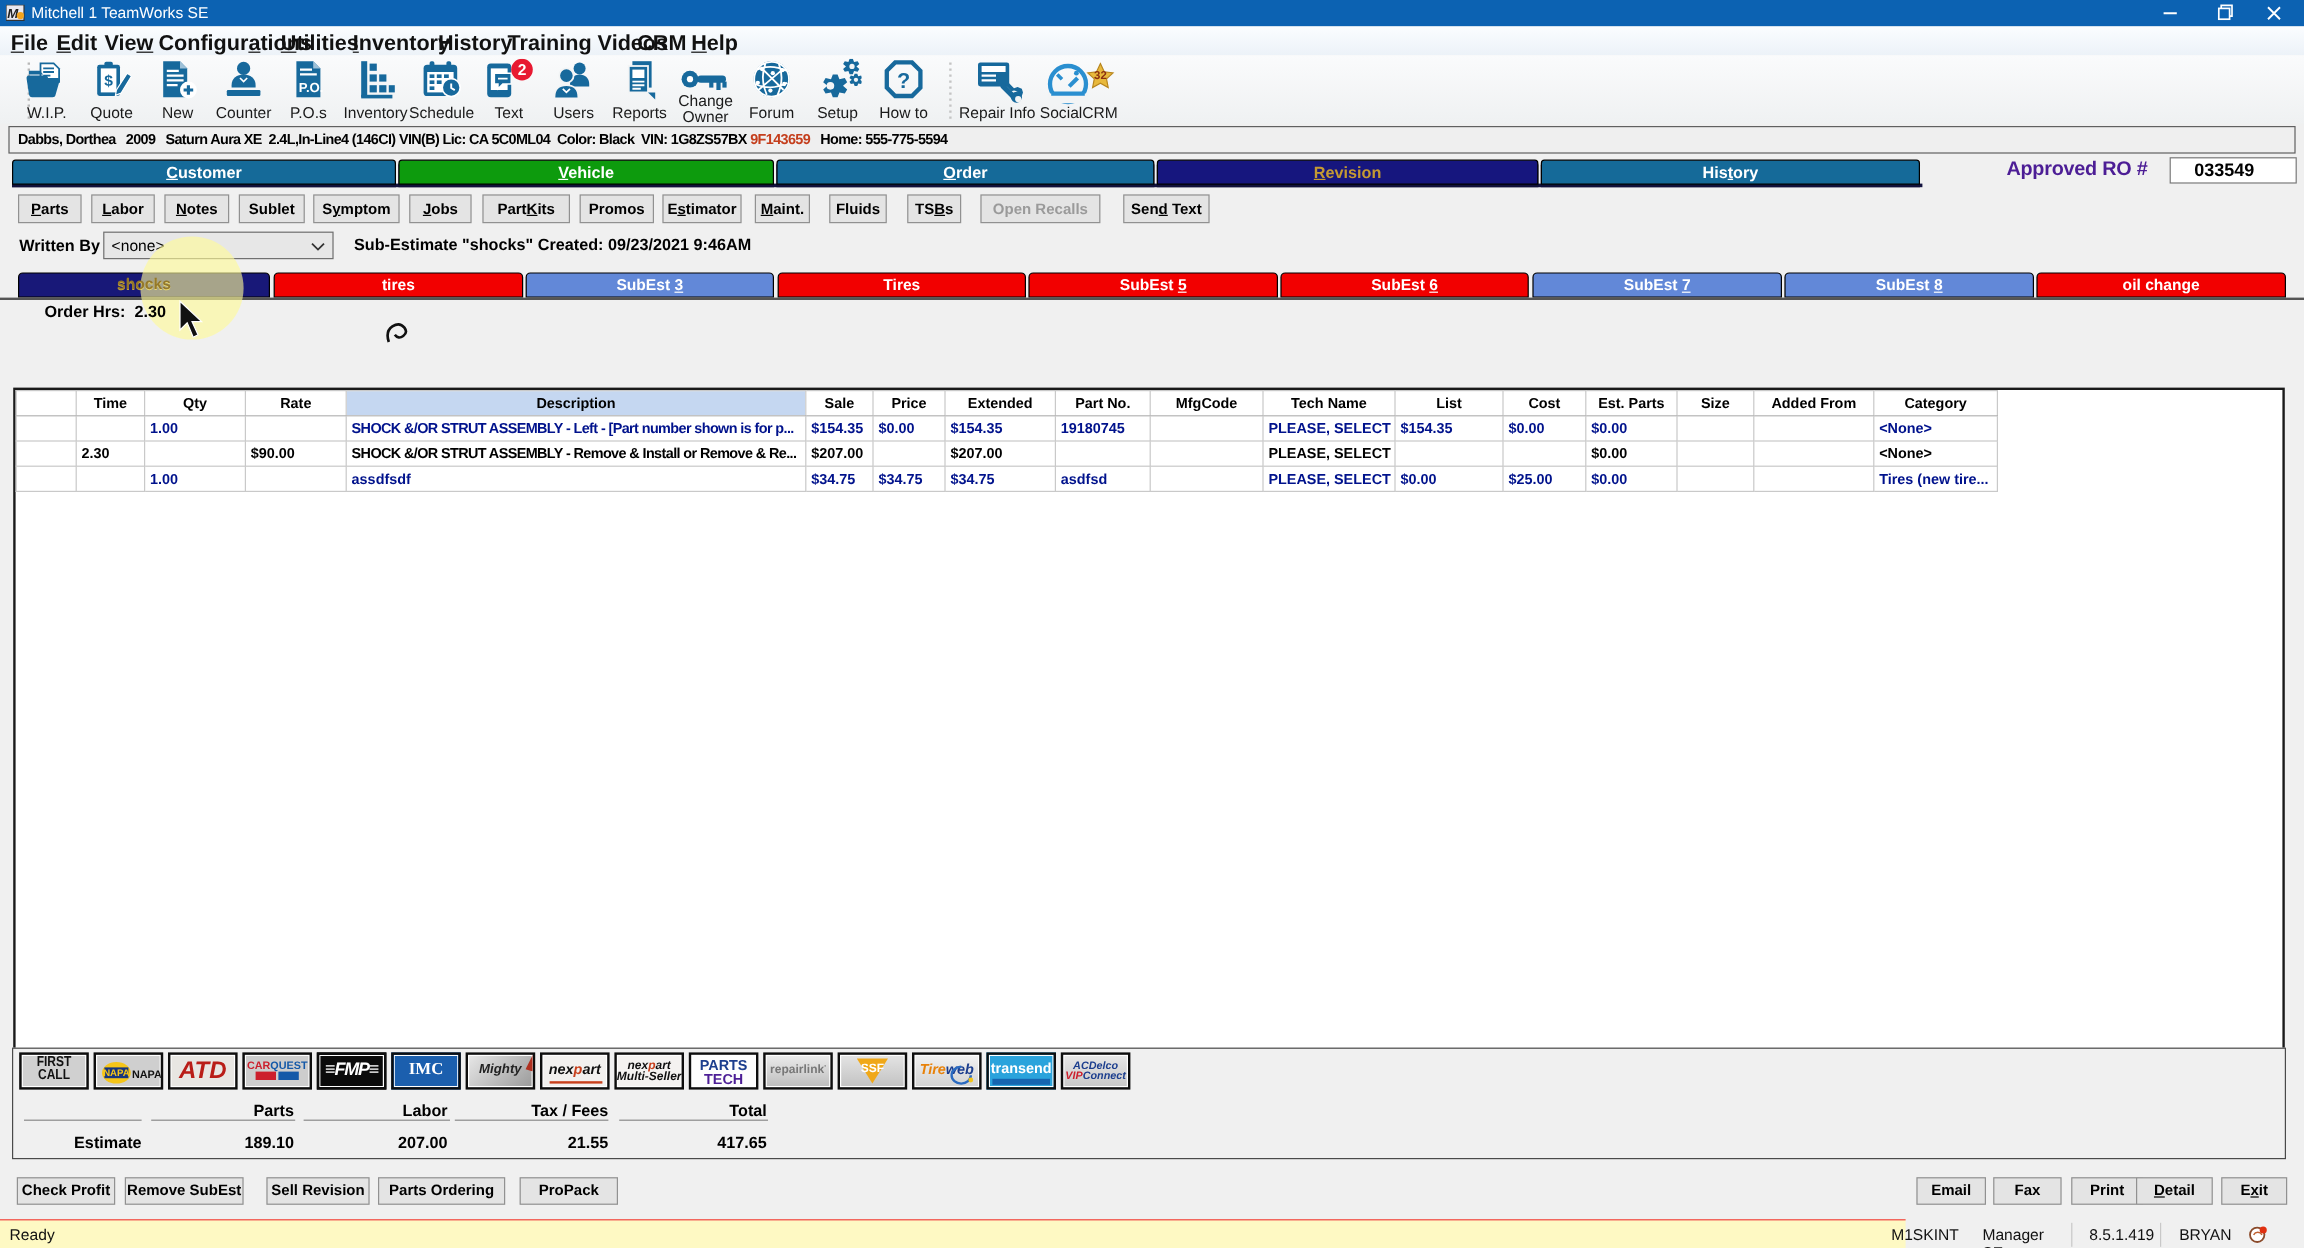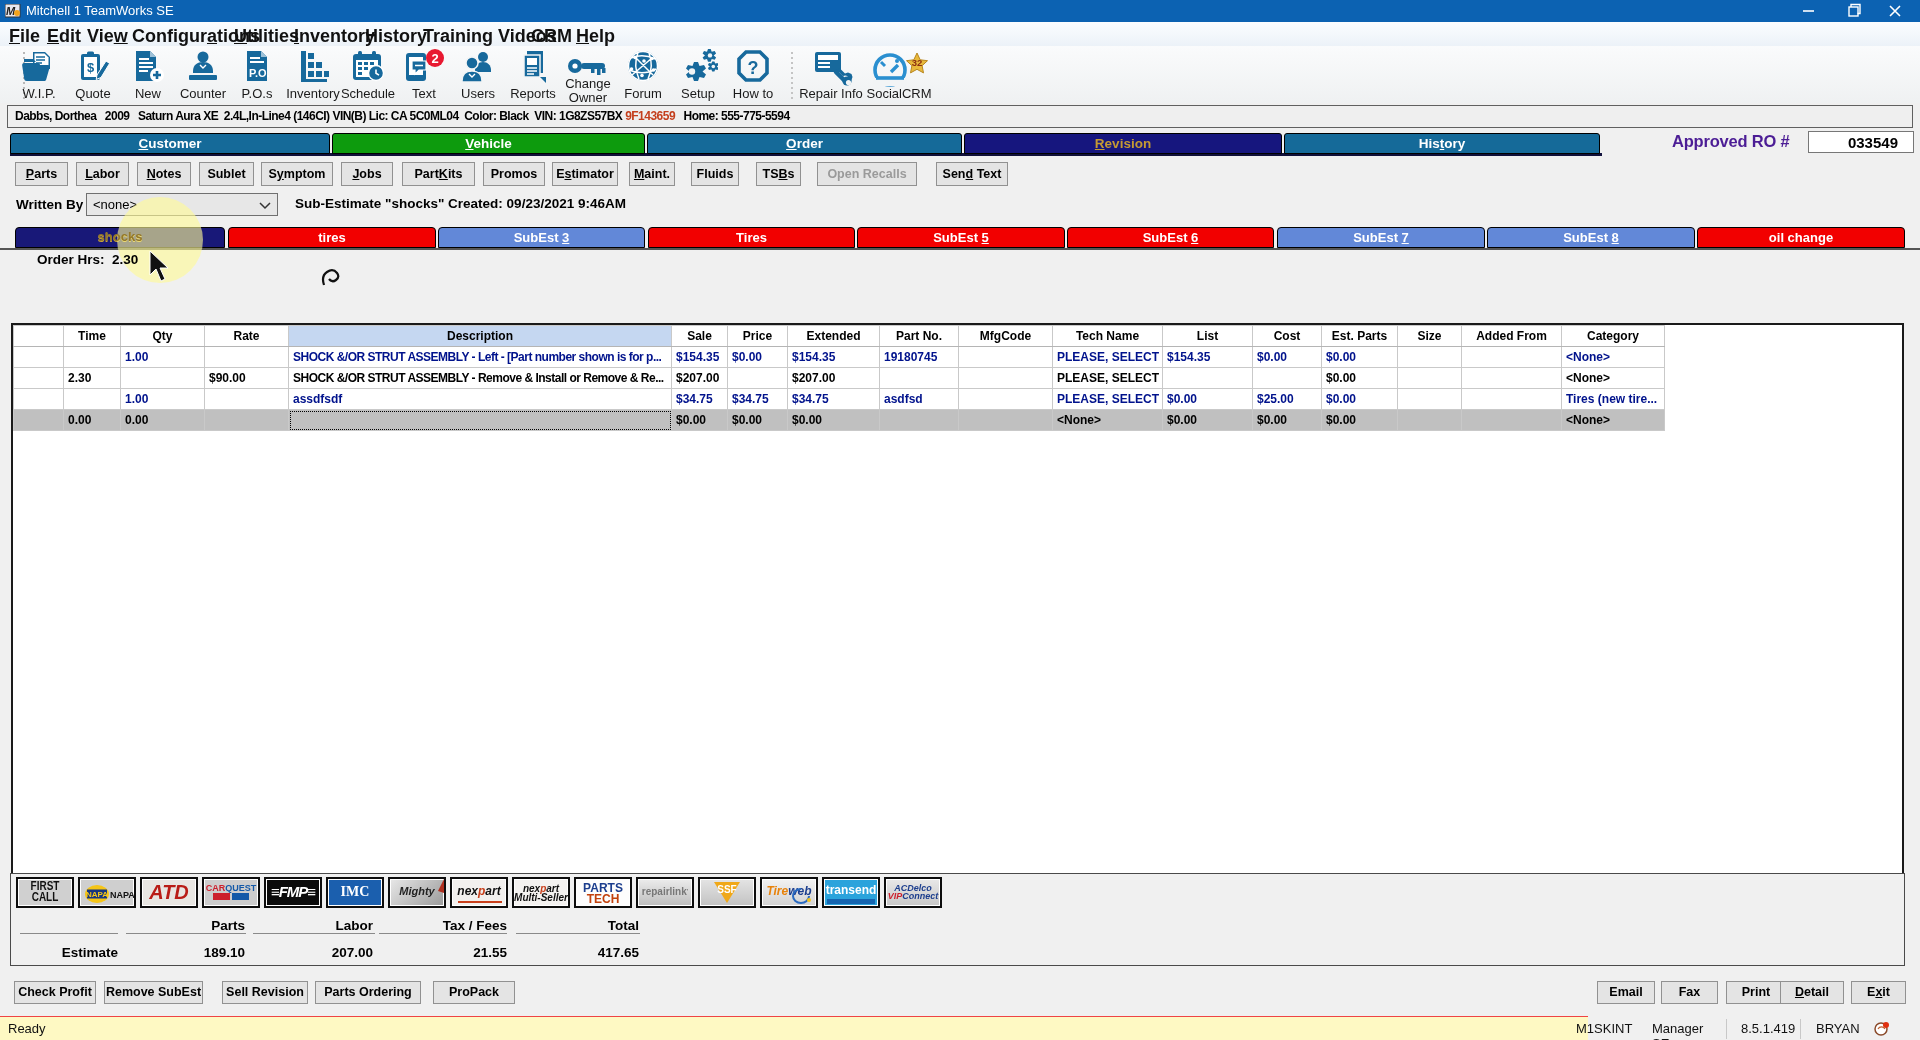--- a/index.html
+++ b/index.html
@@ -274,21 +274,21 @@
   <div id="custbar" class="abs">
     <div style="left:7px">Dabbs, Dorthea&nbsp;&nbsp;&nbsp;2009&nbsp;&nbsp;&nbsp;Saturn Aura XE&nbsp;&nbsp;2.4L,In-Line4 (146CI) VIN(B) Lic: CA 5C0ML04&nbsp;&nbsp;Color: Black&nbsp;&nbsp;VIN: 1G8ZS57BX <span style="color:#c43e1c">9F143659</span>&nbsp;&nbsp;&nbsp;Home: 555-775-5594</div>
   </div>
   <div class="abs" style="left:10px;top:153px;width:1592px;height:3px;background:#13133f"></div>
   <div class="mtab" style="left:10px;width:320px;background:#156a99"><span class="underl">C</span>ustomer</div>
   <div class="mtab" style="left:332px;width:313px;background:#0d9b0d"><span class="underl">V</span>ehicle</div>
   <div class="mtab" style="left:647px;width:315px;background:#156a99"><span class="underl">O</span>rder</div>
   <div class="mtab" style="left:964px;width:318px;background:#16167e;color:#c59a33"><span class="underl">R</span>evision</div>
   <div class="mtab" style="left:1284px;width:316px;background:#156a99">His<span class="underl">t</span>ory</div>
   <div class="abs" style="left:1672px;top:132px;font-size:16.5px;font-weight:bold;color:#4c1d95;letter-spacing:-0.2px">Approved RO #</div>
-  <div class="abs" style="left:1808px;top:131px;width:106px;height:22px;background:#fff;border:1px solid #777;font-size:15px;font-weight:bold;text-align:right;padding:2px 15px 0 0">033549</div>
+  <div class="abs" style="left:1808px;top:131px;width:106px;height:22px;background:#fff;border:1px solid #777;font-size:15px;font-weight:bold;text-align:center;padding:2px 15px 0 0">033549</div>
 
   <div class="wbtn" style="left:15px;top:162px;width:53px;height:24px;line-height:22px"><span class="underl">P</span>arts</div>
   <div class="wbtn" style="left:76px;top:162px;width:53px;height:24px;line-height:22px"><span class="underl">L</span>abor</div>
   <div class="wbtn" style="left:137px;top:162px;width:54px;height:24px;line-height:22px"><span class="underl">N</span>otes</div>
   <div class="wbtn" style="left:199px;top:162px;width:55px;height:24px;line-height:22px">Sublet</div>
   <div class="wbtn" style="left:261px;top:162px;width:72px;height:24px;line-height:22px">S<span class="underl">y</span>mptom</div>
   <div class="wbtn" style="left:341px;top:162px;width:52px;height:24px;line-height:22px"><span class="underl">J</span>obs</div>
   <div class="wbtn" style="left:402px;top:162px;width:73px;height:24px;line-height:22px">Part<span class="underl">K</span>its</div>
   <div class="wbtn" style="left:483px;top:162px;width:62px;height:24px;line-height:22px">Promos</div>
   <div class="wbtn" style="left:552px;top:162px;width:66px;height:24px;line-height:22px">E<span class="underl">s</span>timator</div>
@@ -415,39 +415,20 @@
             <td>asdfsd</td>
             <td></td>
             <td>PLEASE, SELECT</td>
             <td class="r">$0.00</td>
             <td class="r">$25.00</td>
             <td class="r">$0.00</td>
             <td></td>
             <td></td>
             <td>Tires (new tire...</td>
           </tr>
-      <tr class="sel">
-            <td></td>
-            <td class="r">0.00</td>
-            <td class="r">0.00</td>
-            <td></td>
-            <td style="outline:1px dotted #000;outline-offset:-2px"></td>
-            <td class="r">$0.00</td>
-            <td class="r">$0.00</td>
-            <td class="r">$0.00</td>
-            <td></td>
-            <td></td>
-            <td>&lt;None&gt;</td>
-            <td class="r">$0.00</td>
-            <td class="r">$0.00</td>
-            <td class="r">$0.00</td>
-            <td></td>
-            <td></td>
-            <td>&lt;None&gt;</td>
-          </tr>
     </tbody>
       </table>
   </div>
   <div id="botbox" class="abs">
     <div class="logo" style="left:5px;background:#d0d0d0;color:#111;font-size:10px;line-height:9px;padding-top:3px;font-stretch:condensed"><span style="display:inline-block;transform:scaleY(1.2)">FIRST<br>CALL</span></div>
     <div class="logo" style="left:67px;background:#cfcfcf;color:#111;font-size:9px;padding-top:9px">
       <svg class="abs" style="left:4px;top:5px" width="26" height="20">
           <ellipse cx="13" cy="10" rx="12" ry="9" fill="#f5c518"></ellipse>
           <rect x="3" y="5.5" width="20" height="9" fill="#16357e"></rect>
           <text x="13" y="13" font-size="8" font-weight="bold" fill="#f5c518" text-anchor="middle">NAPA</text>
@@ -459,21 +440,21 @@
           <rect x="2" y="1" width="17" height="7" fill="#cc1f2c"></rect>
           <rect x="21" y="1" width="17" height="7" fill="#1459a8"></rect>
         </svg></div>
     <div class="logo" style="left:253px;background:#0b0b0b;color:#fff;font-size:15px;line-height:25px;font-style:italic"><span style="letter-spacing:-1px">≡FMP≡</span></div>
     <div class="logo" style="left:315px;background:#1b5fae;color:#fff;font-size:14px;line-height:26px;font-family:'Liberation Serif',serif"><b>IMC</b></div>
     <div class="logo" style="left:377px;background:linear-gradient(135deg,#e8e8e8,#9a9a9a);color:#222;font-size:11px;line-height:25px;font-style:italic"><b>Mighty</b><svg class="abs" style="right:0;top:0" width="18" height="14">
           <path d="M18 0 v14 l-6-2 z" fill="#b03020"></path>
         </svg></div>
     <div class="logo" style="left:439px;background:#f2f0ee;color:#101010;font-size:12px;line-height:24px;font-style:italic"><b>nex<span style="color:#c8401c">p</span>art</b><div style="position:absolute;left:6px;bottom:3px;width:44px;height:2px;background:#c8401c"></div></div>
     <div class="logo" style="left:501px;background:#f4f2f0;color:#101010;font-size:10px;line-height:9px;padding-top:5px;font-style:italic"><b>nex<span style="color:#c8401c">p</span>art<br>Multi-Seller</b></div>
-    <div class="logo" style="left:563px;background:#fdfdfd;font-size:12px;line-height:11px;padding-top:4px;letter-spacing:0"><b><span style="color:#1c3e8e">PARTS</span><br><span style="color:#c2410c">TECH</span></b></div>
+    <div class="logo" style="left:563px;background:#fdfdfd;font-size:12px;line-height:11px;padding-top:4px;letter-spacing:0"><b><span style="color:#1c3e8e">PARTS</span><br><span style="color:#4c1d95">TECH</span></b></div>
     <div class="logo" style="left:625px;background:linear-gradient(#ececec,#bdbdbd);color:#777;font-size:10px;line-height:25px"><b>repairlink<span style="font-size:6px;vertical-align:top">'</span></b></div>
     <div class="logo" style="left:687px;background:linear-gradient(#e4e4e4,#c2c2c2)"><svg width="54" height="27">
           <path d="M14 3 h26 l-13 21 z" fill="#f0a818"></path>
           <text x="27" y="14" font-size="10" font-weight="bold" fill="#fff" text-anchor="middle">SSF</text>
         </svg></div>
     <div class="logo" style="left:749px;background:linear-gradient(#f2f2f2,#d2d2d2);font-size:12px;line-height:25px;font-style:italic"><b><span style="color:#e8820a">Tire</span><span style="color:#1c3e8e">web</span></b><svg class="abs" style="left:28px;top:8px" width="22" height="18">
           <path d="M11 2 a8 7 0 1 0 8 7" fill="none" stroke="#2a6ac0" stroke-width="2"></path>
           <circle cx="19" cy="13" r="2" fill="#f5c518"></circle>
         </svg></div>
     <div class="logo" style="left:811px;background:#2aa3dc;color:#fff;font-size:12px;line-height:22px">transend<div style="position:absolute;left:3px;bottom:2px;right:3px;height:5px;background:#1565b0"></div></div>

